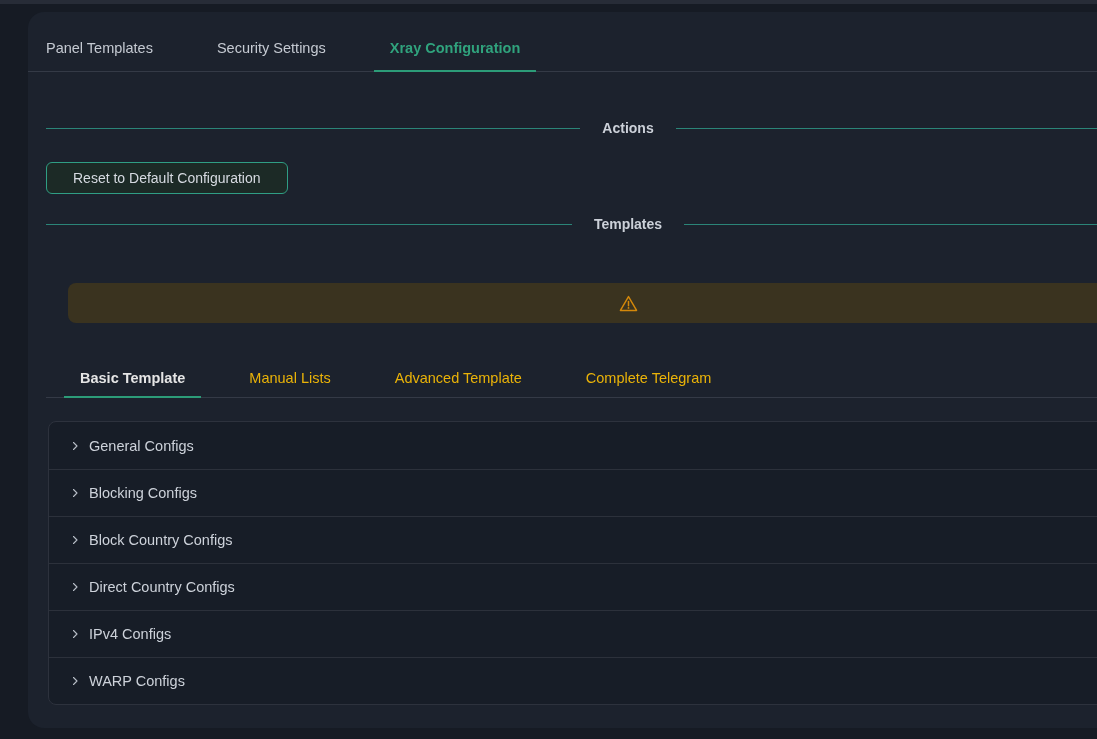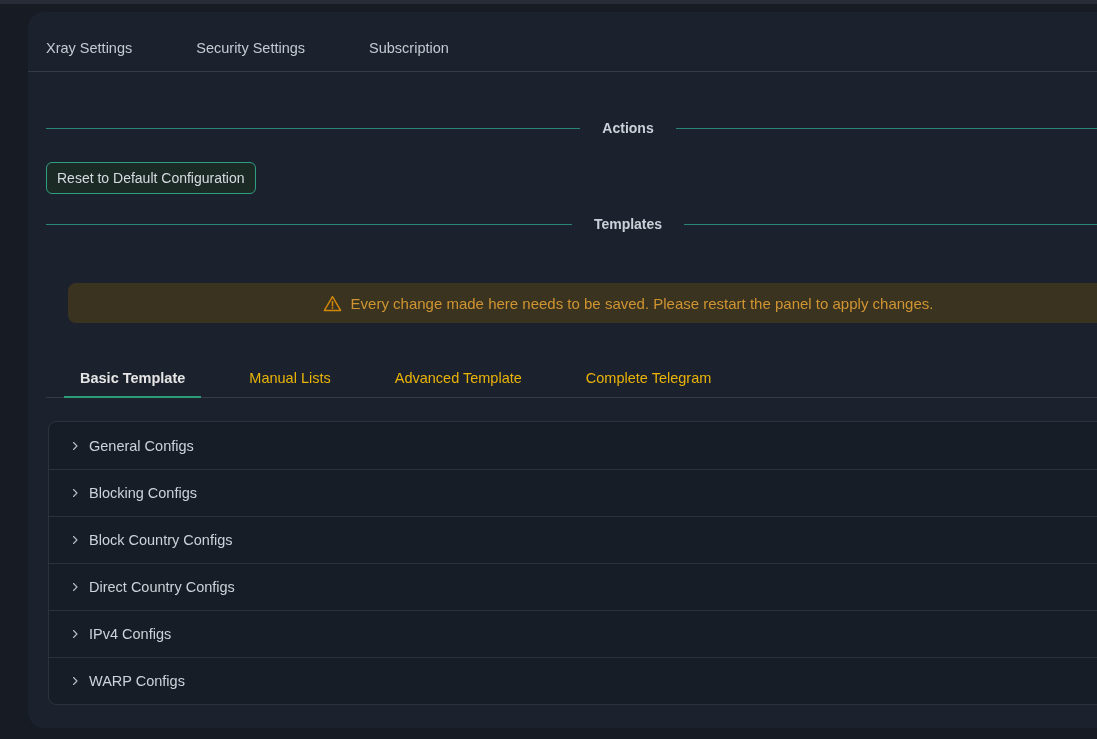--- a/index.html
+++ b/index.html
@@ -52,21 +52,21 @@
   .divider .line { flex: 1; height: 1px; background: #2b8578; }
   .divider .label {
     margin: 0 22px;
     font-size: 14px; font-weight: 700; color: #ccd1d9;
     white-space: nowrap;
   }
   .reset-button {
     margin-top: 24px; margin-left: 0;
     display: inline-block;
     height: 32px;
-    padding: 0 10px;
+    padding: 0 26px;
     background: #1c2a26;
     border: 1px solid #2f9e84;
     border-radius: 6px;
     color: #d6dae1;
     font-size: 14px;
     font-family: "Liberation Sans", sans-serif;
     line-height: 30px;
     cursor: pointer;
   }
   .alert {
@@ -129,23 +129,23 @@
   }
 </style>
 </head>
 <body>
 
 <div class="top-strip"></div>
 
 <div class="card">
 
   <nav class="main-tabs">
-    <div class="main-tab">Xray Settings</div>
+    <div class="main-tab">Panel Templates</div>
     <div class="main-tab">Security Settings</div>
-    <div class="main-tab">Subscription</div>
+    <div class="main-tab active">Xray Configuration</div>
   </nav>
 
   <div class="content">
 
     <div class="divider divider-actions">
       <div class="line"></div>
       <div class="label">Actions</div>
       <div class="line"></div>
     </div>
 
@@ -158,21 +158,20 @@
     </div>
 
     <div class="alert">
       <span style="display:inline-flex">
         <svg width="19" height="19" viewBox="0 0 24 24">
           <path d="M12 3.2 L22.2 20.8 L1.8 20.8 Z" fill="none" stroke="#d4880a" stroke-width="1.8" stroke-linejoin="round"></path>
           <line x1="12" y1="9.6" x2="12" y2="14.8" stroke="#d4880a" stroke-width="1.9" stroke-linecap="round"></line>
           <circle cx="12" cy="17.6" r="1.15" fill="#d4880a"></circle>
         </svg>
       </span>
-      <span>Every change made here needs to be saved. Please restart the panel to apply changes.</span>
     </div>
 
     <nav class="sub-tabs">
       <div class="sub-tab active">Basic Template</div>
       <div class="sub-tab">Manual Lists</div>
       <div class="sub-tab">Advanced Template</div>
       <div class="sub-tab">Complete Telegram</div>
     </nav>
 
     <div class="collapse">

